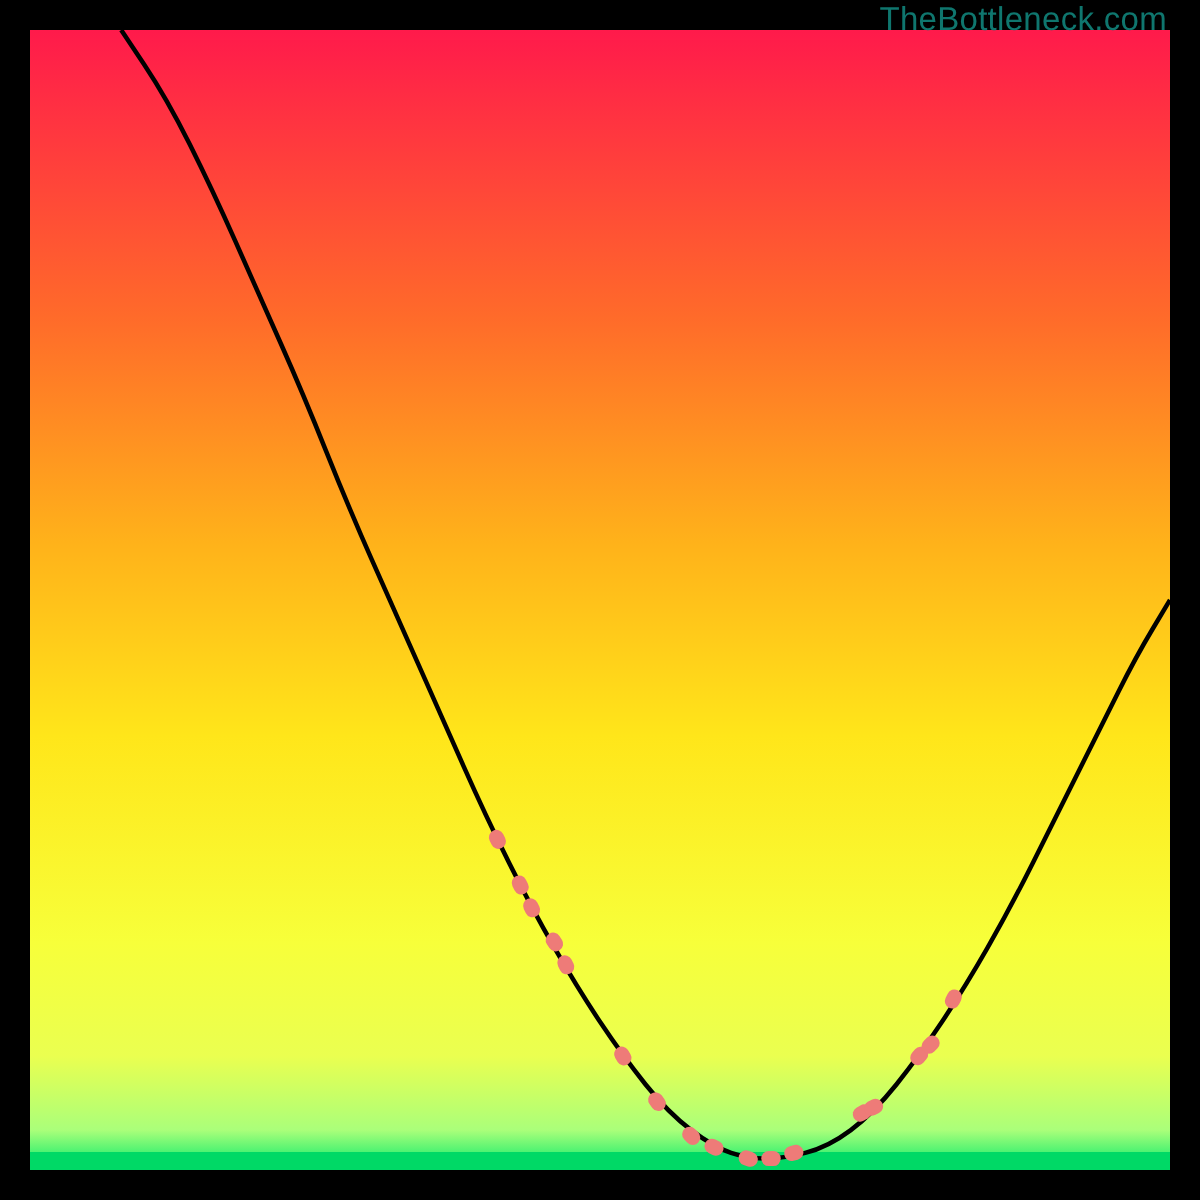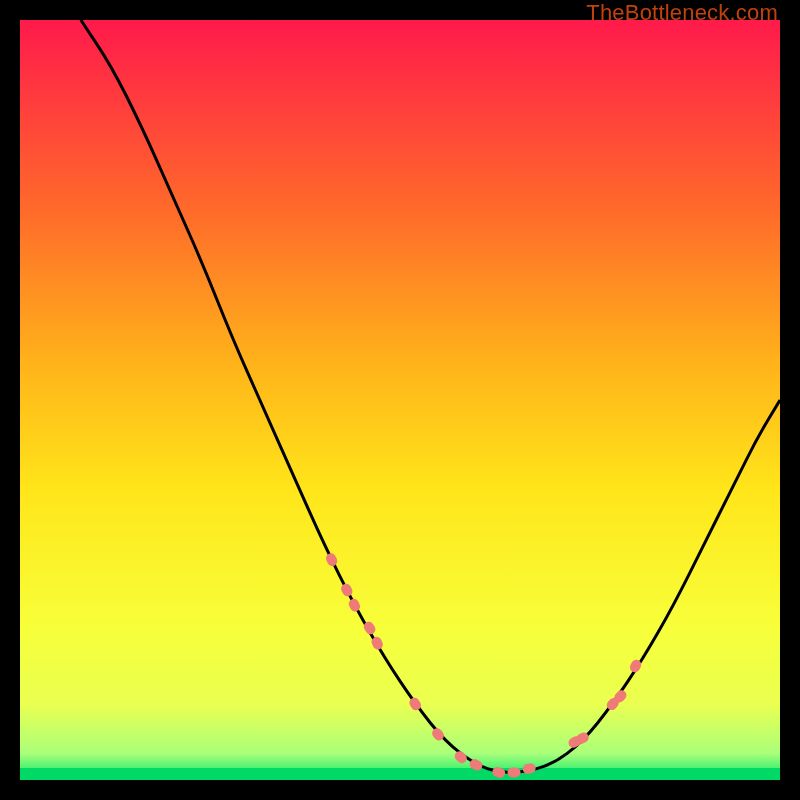--- a/index.html
+++ b/index.html
@@ -18,21 +18,21 @@
     height: 760px;
     background: #000;
   }
   .watermark {
     position: absolute;
     top: 0px;
     right: 22px;
     font-family: Arial, Helvetica, sans-serif;
     font-size: 22px;
     font-weight: 400;
-    color: #c2410c;
+    color: #0f766e;
     letter-spacing: 0.2px;
     z-index: 10;
   }
   svg {
     display: block;
   }
 </style>
 </head>
 <body>
 

